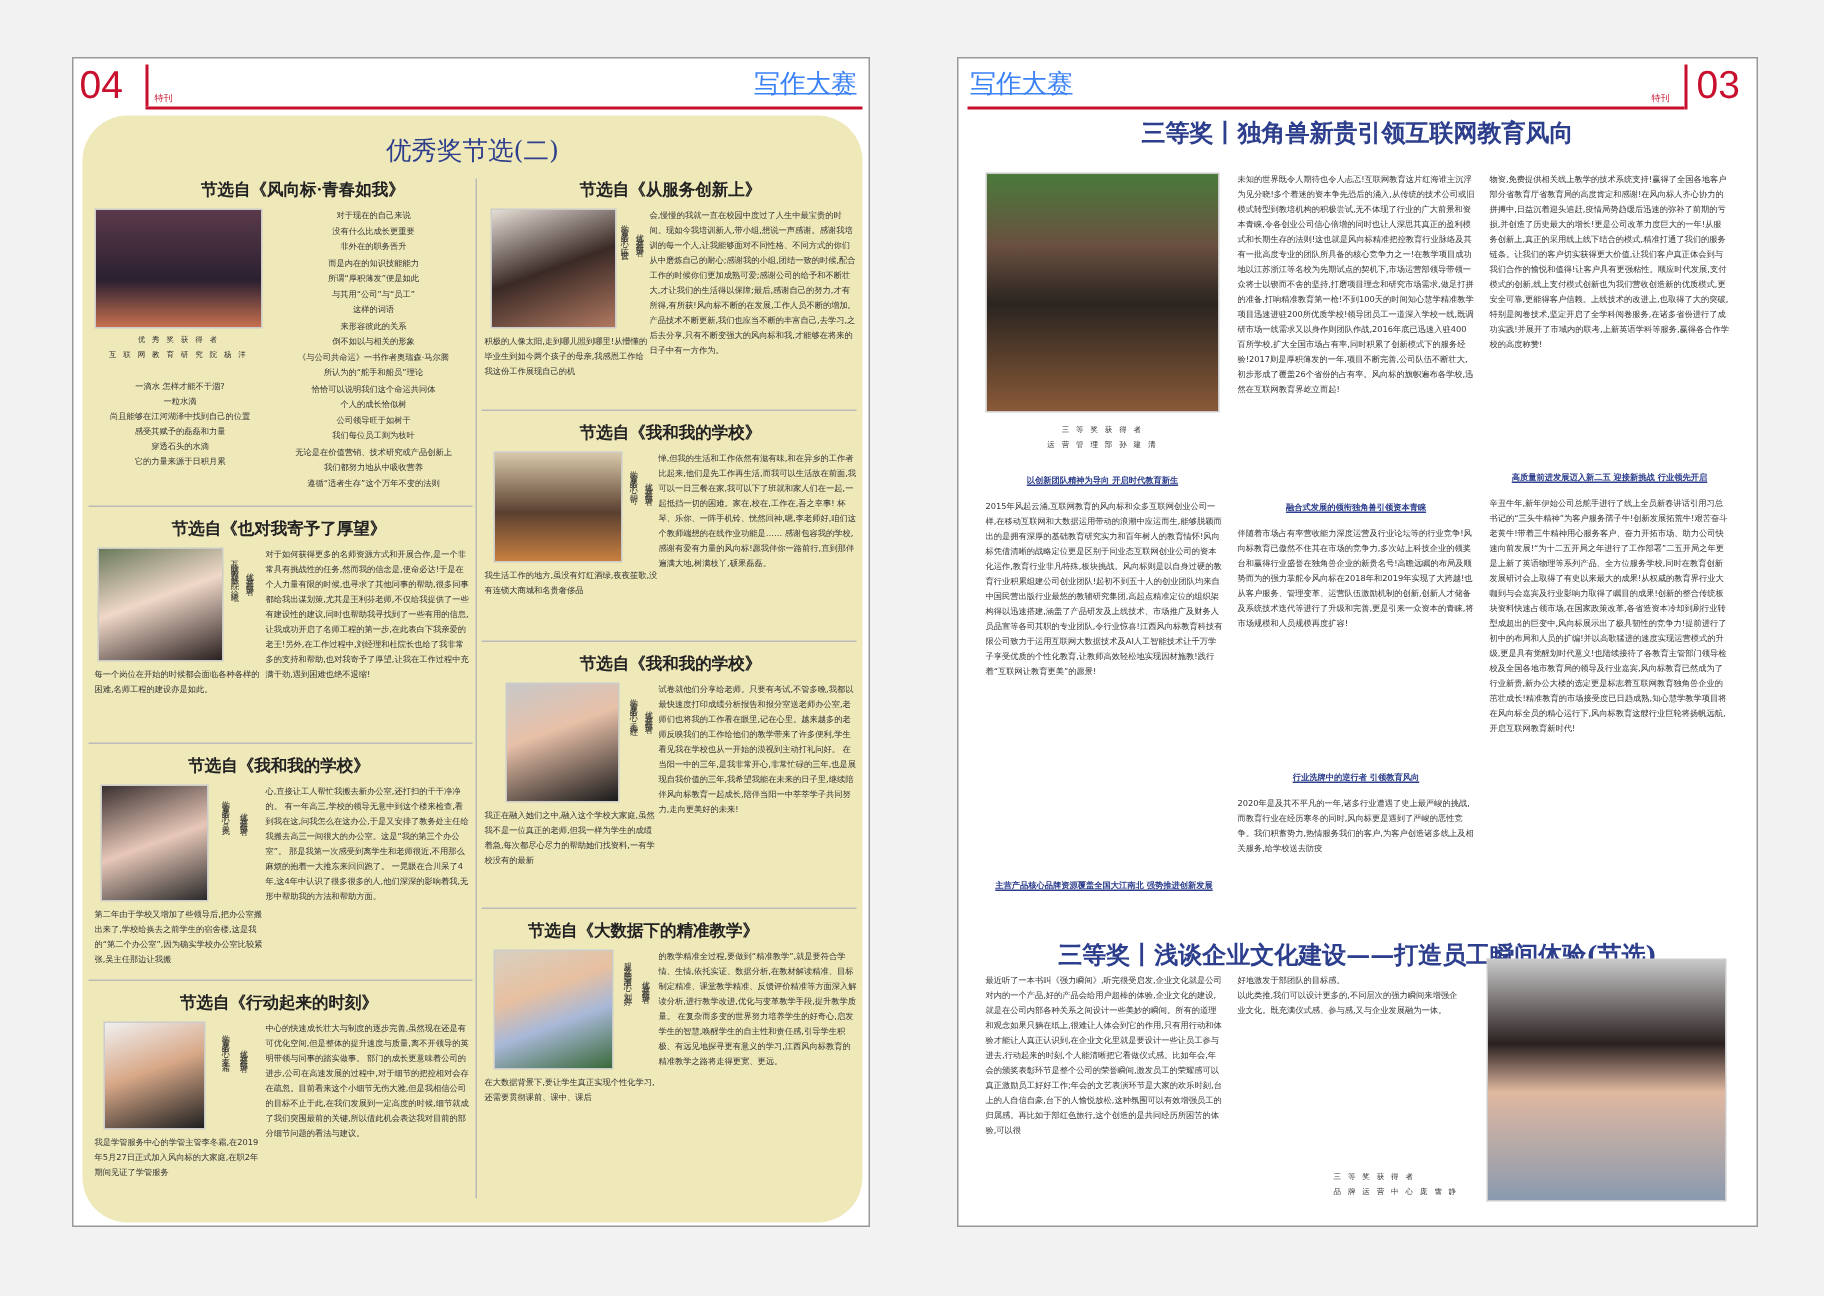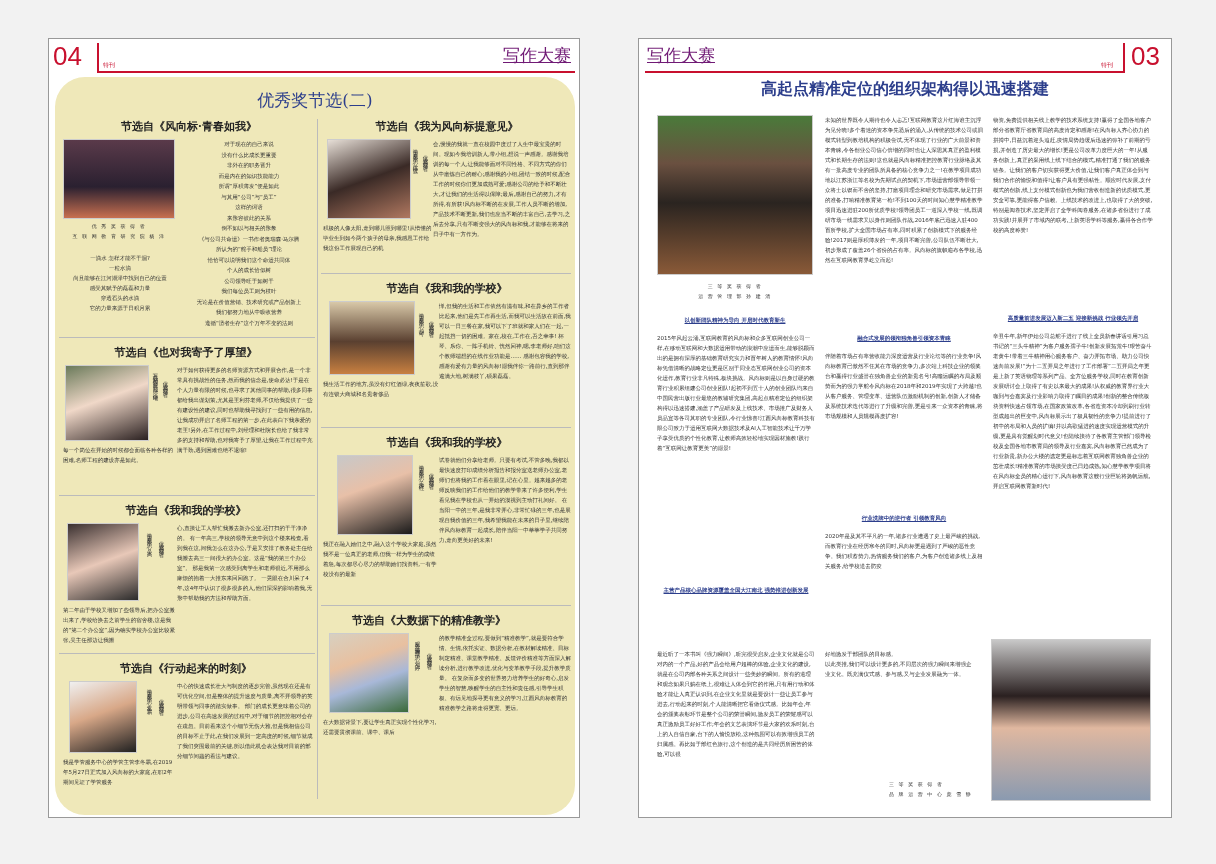--- a/index.html
+++ b/index.html
@@ -4,21 +4,21 @@
 <style>
 *{box-sizing:border-box;margin:0;padding:0}
 body{width:1216px;height:864px;background:#f2f2f2;font-family:"DejaVu Serif",serif;position:relative;overflow:hidden;color:#222}
 .page{position:absolute;top:38px;height:780px;background:#fff;border:1px solid #999}
 #left{left:48px;width:532px}
 #right{left:638px;width:534px}
 .pnum{position:absolute;top:2px;font-family:"Liberation Sans",sans-serif;font-size:26px;color:#c8102e;line-height:30px}
 .topline{position:absolute;height:2px;background:#c8102e}
 .vline{position:absolute;width:2px;background:#c8102e}
 .special{position:absolute;font-size:6px;color:#c8102e;font-family:"Liberation Sans",sans-serif}
-.sectitle{position:absolute;font-size:17px;font-family:"Liberation Sans",sans-serif;color:#701a75;text-decoration:underline}
+.sectitle{position:absolute;font-size:17px;font-family:"Liberation Sans",sans-serif;color:#3b82f6;text-decoration:underline}
 .yellow{position:absolute;left:6px;top:38px;width:520px;height:738px;background:#efe8b9;border-radius:30px 30px 30px 30px}
 .bigtitle{position:absolute;width:100%;text-align:center;font-weight:normal;color:#2c3e8c;font-size:17px}
 .blk{position:absolute}
 .bh{font-weight:bold;font-size:11px;text-align:center;color:#222}
 .photo{position:absolute;border:1px solid #ccc}
 .vt{position:absolute;writing-mode:vertical-rl;font-size:5.5px;letter-spacing:2px;color:#333}
 .txt{position:absolute;font-size:5.5px;line-height:10px;color:#333;font-family:"DejaVu Sans",sans-serif}
 .ctr{text-align:center}
 .divh{position:absolute;height:1px;background:#bbb}
 .divv{position:absolute;width:1px;background:#bbb}
@@ -34,21 +34,21 @@
   <div class="vline" style="left:48px;top:4px;height:28px"></div>
   <div class="special" style="left:54px;top:22px">特刊</div>
   <div class="topline" style="left:48px;top:32px;width:478px"></div>
   <div class="sectitle" style="right:8px;top:5px">写作大赛</div>
 
   <div class="yellow">
     <div class="bigtitle" style="top:12px">优秀奖节选(二)</div>
 
     <div class="divv" style="left:262px;top:42px;height:680px"></div>
 
-    <div class="blk bh" style="left:3px;top:42px;width:262px">节选自《风向标·青春如我》</div>
+    <div class="blk bh" style="left:16px;top:42px;width:262px">节选自《风向标·青春如我》</div>
     <div class="photo" style="left:8px;top:62px;width:112px;height:80px;background:linear-gradient(180deg,#5a3a4a,#2a2030 60%,#c87050)"></div>
     <div class="cap" style="left:8px;top:146px;width:112px">优 秀 奖 获 得 者</div>
     <div class="cap" style="left:8px;top:156px;width:112px">互 联 网 教 育 研 究 院 杨 洋</div>
     <div class="txt ctr" style="left:0;top:176px;width:130px">
       <div>一滴水 怎样才能不干涸?</div>
         <div>一粒水滴</div>
         <div>尚且能够在江河湖泽中找到自己的位置</div>
         <div>感受其赋予的磊磊和力量</div>
         <div>穿透石头的水滴</div>
         <div>它的力量来源于日积月累</div>
@@ -68,21 +68,21 @@
         <div>恰恰可以说明我们这个命运共同体</div>
         <div>个人的成长恰似树</div>
         <div>公司领导旺于如树干</div>
         <div>我们每位员工则为枝叶</div>
         <div>无论是在价值营销、技术研究或产品创新上</div>
         <div>我们都努力地从中吸收营养</div>
         <div>遵循“适者生存”这个万年不变的法则</div>
     </div>
     <div class="divh" style="left:4px;top:260px;width:256px"></div>
 
-    <div class="blk bh" style="left:264px;top:42px;width:256px">节选自《我为风向标提意见》</div>
+    <div class="blk bh" style="left:264px;top:42px;width:256px">节选自《从服务创新上》</div>
     <div class="photo" style="left:272px;top:62px;width:84px;height:80px;background:linear-gradient(160deg,#e6ded6,#3a2a26 50%,#b07860)"></div>
     <div class="vt" style="left:358px;top:68px;height:70px">学管服务中心 陈世云</div>
     <div class="vt" style="left:368px;top:74px;height:70px">优秀奖获得者</div>
     <div class="txt" style="left:378px;top:62px;width:138px">会,慢慢的我就一直在校园中度过了人生中最宝贵的时间。现如今我培训新人,带小组,想说一声感谢。感谢我培训的每一个人,让我能够面对不同性格、不同方式的你们从中磨炼自己的耐心;感谢我的小组,团结一致的时候,配合工作的时候你们更加成熟可爱;感谢公司的给予和不断壮大,才让我们的生活得以保障;最后,感谢自己的努力,才有所得,有所获!风向标不断的在发展,工作人员不断的增加,产品技术不断更新,我们也应当不断的丰富自己,去学习,之后去分享,只有不断变强大的风向标和我,才能够在将来的日子中有一方作为。</div>
     <div class="txt" style="left:268px;top:146px;width:110px">积极的人像太阳,走到哪儿照到哪里!从懵懂的毕业生到如今两个孩子的母亲,我感恩工作给我这份工作展现自己的机</div>
     <div class="divh" style="left:266px;top:196px;width:250px"></div>
 
     <div class="blk bh" style="left:0;top:268px;width:262px">节选自《也对我寄予了厚望》</div>
     <div class="photo" style="left:10px;top:288px;width:84px;height:76px;background:linear-gradient(160deg,#6a7a5a,#f0d8c8 45%,#2a2020)"></div>
     <div class="vt" style="left:98px;top:292px;height:80px">互联网教育研究院 徐曦</div>
@@ -139,38 +139,39 @@
   </div>
 </div>
 
 <div class="page" id="right">
   <div class="sectitle" style="left:8px;top:5px">写作大赛</div>
   <div class="topline" style="left:6px;top:32px;width:478px"></div>
   <div class="vline" style="left:484px;top:4px;height:30px"></div>
   <div class="special" style="left:462px;top:22px">特刊</div>
   <div class="pnum" style="left:492px">03</div>
 
-  <div class="r-title" style="top:40px">高起点精准定位的组织架构得以迅速搭建</div>
+  <div class="r-title" style="top:40px">三等奖丨独角兽新贵引领互联网教育风向</div>
 
   <div class="photo" style="left:18px;top:76px;width:156px;height:160px;background:linear-gradient(180deg,#4a7a3a,#6a5040 30%,#2a2420 55%,#8a5a38)"></div>
   <div class="cap" style="left:18px;top:244px;width:156px">三 等 奖 获 得 者</div>
   <div class="cap" style="left:18px;top:254px;width:156px">运 营 管 理 部 孙 建 清</div>
   <div class="subh" style="left:18px;top:278px;width:156px">以创新团队精神为导向 开启时代教育新生</div>
   <div class="txt" style="left:18px;top:294px;width:158px">2015年风起云涌,互联网教育的风向标和众多互联网创业公司一样,在移动互联网和大数据运用带动的浪潮中应运而生,能够脱颖而出的是拥有深厚的基础教育研究实力和百年树人的教育情怀!风向标凭借清晰的战略定位更是区别于同业态互联网创业公司的资本化运作,教育行业非凡特殊,板块挑战。风向标则是以自身过硬的教育行业积累组建公司创业团队!起初不到五十人的创业团队均来自中国民营出版行业最悠的教辅研究集团,高起点精准定位的组织架构得以迅速搭建,涵盖了产品研发及上线技术、市场推广及财务人员品宣等各司其职的专业团队,令行业惊喜!江西风向标教育科技有限公司致力于运用互联网大数据技术及AI人工智能技术让千万学子享受优质的个性化教育,让教师高效轻松地实现因材施教!践行着“互联网让教育更美”的愿景!</div>
   <div class="subh" style="left:18px;top:548px;width:158px">主营产品核心品牌资源覆盖全国大江南北 强势推进创新发展</div>
 
   <div class="txt" style="left:186px;top:76px;width:158px">未知的世界既令人期待也令人忐忑!互联网教育这片红海谁主沉浮为见分晓!多个着迷的资本争先恐后的涌入,从传统的技术公司或旧模式转型到教培机构的积极尝试,无不体现了行业的广大前景和资本青睐,令各创业公司信心倍增的同时也让人深思其真正的盈利模式和长期生存的法则!这也就是风向标精准把控教育行业脉络及其有一批高度专业的团队所具备的核心竞争力之一!在教学项目成功地以江苏浙江等名校为先期试点的契机下,市场运营部领导带领一众将士以锲而不舍的坚持,打磨项目理念和研究市场需求,做足打拼的准备,打响精准教育第一枪!不到100天的时间知心慧学精准教学项目迅速进驻200所优质学校!领导团员工一道深入学校一线,既调研市场一线需求又以身作则团队作战,2016年底已迅速入驻400百所学校,扩大全国市场占有率,同时积累了创新模式下的服务经验!2017则是厚积薄发的一年,项目不断完善,公司队伍不断壮大,初步形成了覆盖26个省份的占有率。风向标的旗帜遍布各学校,迅然在互联网教育界屹立而起!</div>
   <div class="subh" style="left:186px;top:296px;width:158px">融合式发展的领衔独角兽引领资本青睐</div>
   <div class="txt" style="left:186px;top:312px;width:158px">伴随着市场占有率营收能力深度运营及行业论坛等的行业竞争!风向标教育已傲然不住其在市场的竞争力,多次站上科技企业的领奖台和赢得行业盛誉在独角兽企业的新贵名号!高瞻远瞩的布局及顺势而为的强力掌舵令风向标在2018年和2019年实现了大跨越!也从客户服务、管理变革、运营队伍激励机制的创新,创新人才储备及系统技术迭代等进行了升级和完善,更是引来一众资本的青睐,将市场规模和人员规模再度扩容!</div>
   <div class="subh" style="left:186px;top:476px;width:158px">行业洗牌中的逆行者 引领教育风向</div>
   <div class="txt" style="left:186px;top:492px;width:158px">2020年是及其不平凡的一年,诸多行业遭遇了史上最严峻的挑战,而教育行业在经历寒冬的同时,风向标更是遇到了严峻的恶性竞争。我们积蓄势力,热情服务我们的客户,为客户创造诸多线上及相关服务,给学校送去防疫</div>
 
   <div class="txt" style="left:354px;top:76px;width:160px">物资,免费提供相关线上教学的技术系统支持!赢得了全国各地客户部分省教育厅省教育局的高度肯定和感谢!在风向标人齐心协力的拼搏中,日益沉着迎头追赶,疫情局势趋缓后迅速的弥补了前期的亏损,并创造了历史最大的增长!更是公司改革力度巨大的一年!从服务创新上,真正的采用线上线下结合的模式,精准打通了我们的服务链条。让我们的客户切实获得更大价值,让我们客户真正体会到与我们合作的愉悦和值得!让客户具有更强粘性。顺应时代发展,支付模式的创新,线上支付模式创新也为我们营收创造新的优质模式,更安全可靠,更能得客户信赖。上线技术的改进上,也取得了大的突破,特别是阅卷技术,坚定开启了全学科阅卷服务,在诸多省份进行了成功实践!并展开了市域内的联考,上新英语学科等服务,赢得各合作学校的高度称赞!</div>
   <div class="subh" style="left:354px;top:276px;width:160px">高质量前进发展迈入新二五 迎接新挑战 行业领先开启</div>
   <div class="txt" style="left:354px;top:292px;width:160px">辛丑牛年,新年伊始公司总舵手进行了线上全员新春讲话引用习总书记的“三头牛精神”为客户服务孺子牛!创新发展拓荒牛!艰苦奋斗老黄牛!带着三牛精神用心服务客户、奋力开拓市场、助力公司快速向前发展!“为十二五开局之年进行了工作部署”二五开局之年更是上新了英语物理等系列产品、全方位服务学校,同时在教育创新发展研讨会上取得了有史以来最大的成果!从权威的教育界行业大咖到与会嘉宾及行业影响力取得了瞩目的成果!创新的整合传统板块资料快速占领市场,在国家政策改革,各省造资本冷却到刷行业转型成超出的巨变中,风向标展示出了极具韧性的竞争力!提前进行了初中的布局和人员的扩编!并以高歌猛进的速度实现运营模式的升级,更是具有觉醒划时代意义!也陆续接待了各教育主管部门领导检校及全国各地市教育局的领导及行业嘉宾,风向标教育已然成为了行业新贵,新办公大楼的选定更是标志着互联网教育独角兽企业的茁壮成长!精准教育的市场接受度已日趋成熟,知心慧学教学项目将在风向标全员的精心运行下,风向标教育这艘行业巨轮将扬帆远航,开启互联网教育新时代!</div>
 
+  <div class="r-title" style="top:588px">三等奖丨浅谈企业文化建设——打造员工瞬间体验(节选)</div>
   <div class="txt" style="left:18px;top:610px;width:158px">最近听了一本书叫《强力瞬间》,听完很受启发,企业文化就是公司对内的一个产品,好的产品会给用户超棒的体验,企业文化的建设,就是在公司内部各种关系之间设计一些美妙的瞬间。所有的道理和观念如果只躺在纸上,很难让人体会到它的作用,只有用行动和体验才能让人真正认识到,在企业文化里就是要设计一些让员工参与进去,行动起来的时刻,个人能清晰把它看做仪式感。比如年会,年会的颁奖表彰环节是整个公司的荣誉瞬间,激发员工的荣耀感可以真正激励员工好好工作;年会的文艺表演环节是大家的欢乐时刻,台上的人自信自豪,台下的人愉悦放松,这种氛围可以有效增强员工的归属感。再比如于部红色旅行,这个创造的是共同经历所困苦的体验,可以很</div>
   <div class="txt" style="left:186px;top:610px;width:150px;white-space:pre-line">好地激发于部团队的目标感。
 以此类推,我们可以设计更多的,不同层次的强力瞬间来增强企业文化。既充满仪式感、参与感,又与企业发展融为一体。</div>
   <div class="cap" style="left:250px;top:742px;width:90px;text-align:left">三 等 奖 获 得 者</div>
   <div class="cap" style="left:250px;top:752px;width:100px;text-align:left">品 牌 运 营 中 心 庞 雪 静</div>
   <div class="photo" style="left:352px;top:600px;width:160px;height:162px;background:linear-gradient(180deg,#c8c8c8,#2a2020 35%,#e0b8a0 55%,#8a9ab0)"></div>
 </div>
 
 </body></html>

